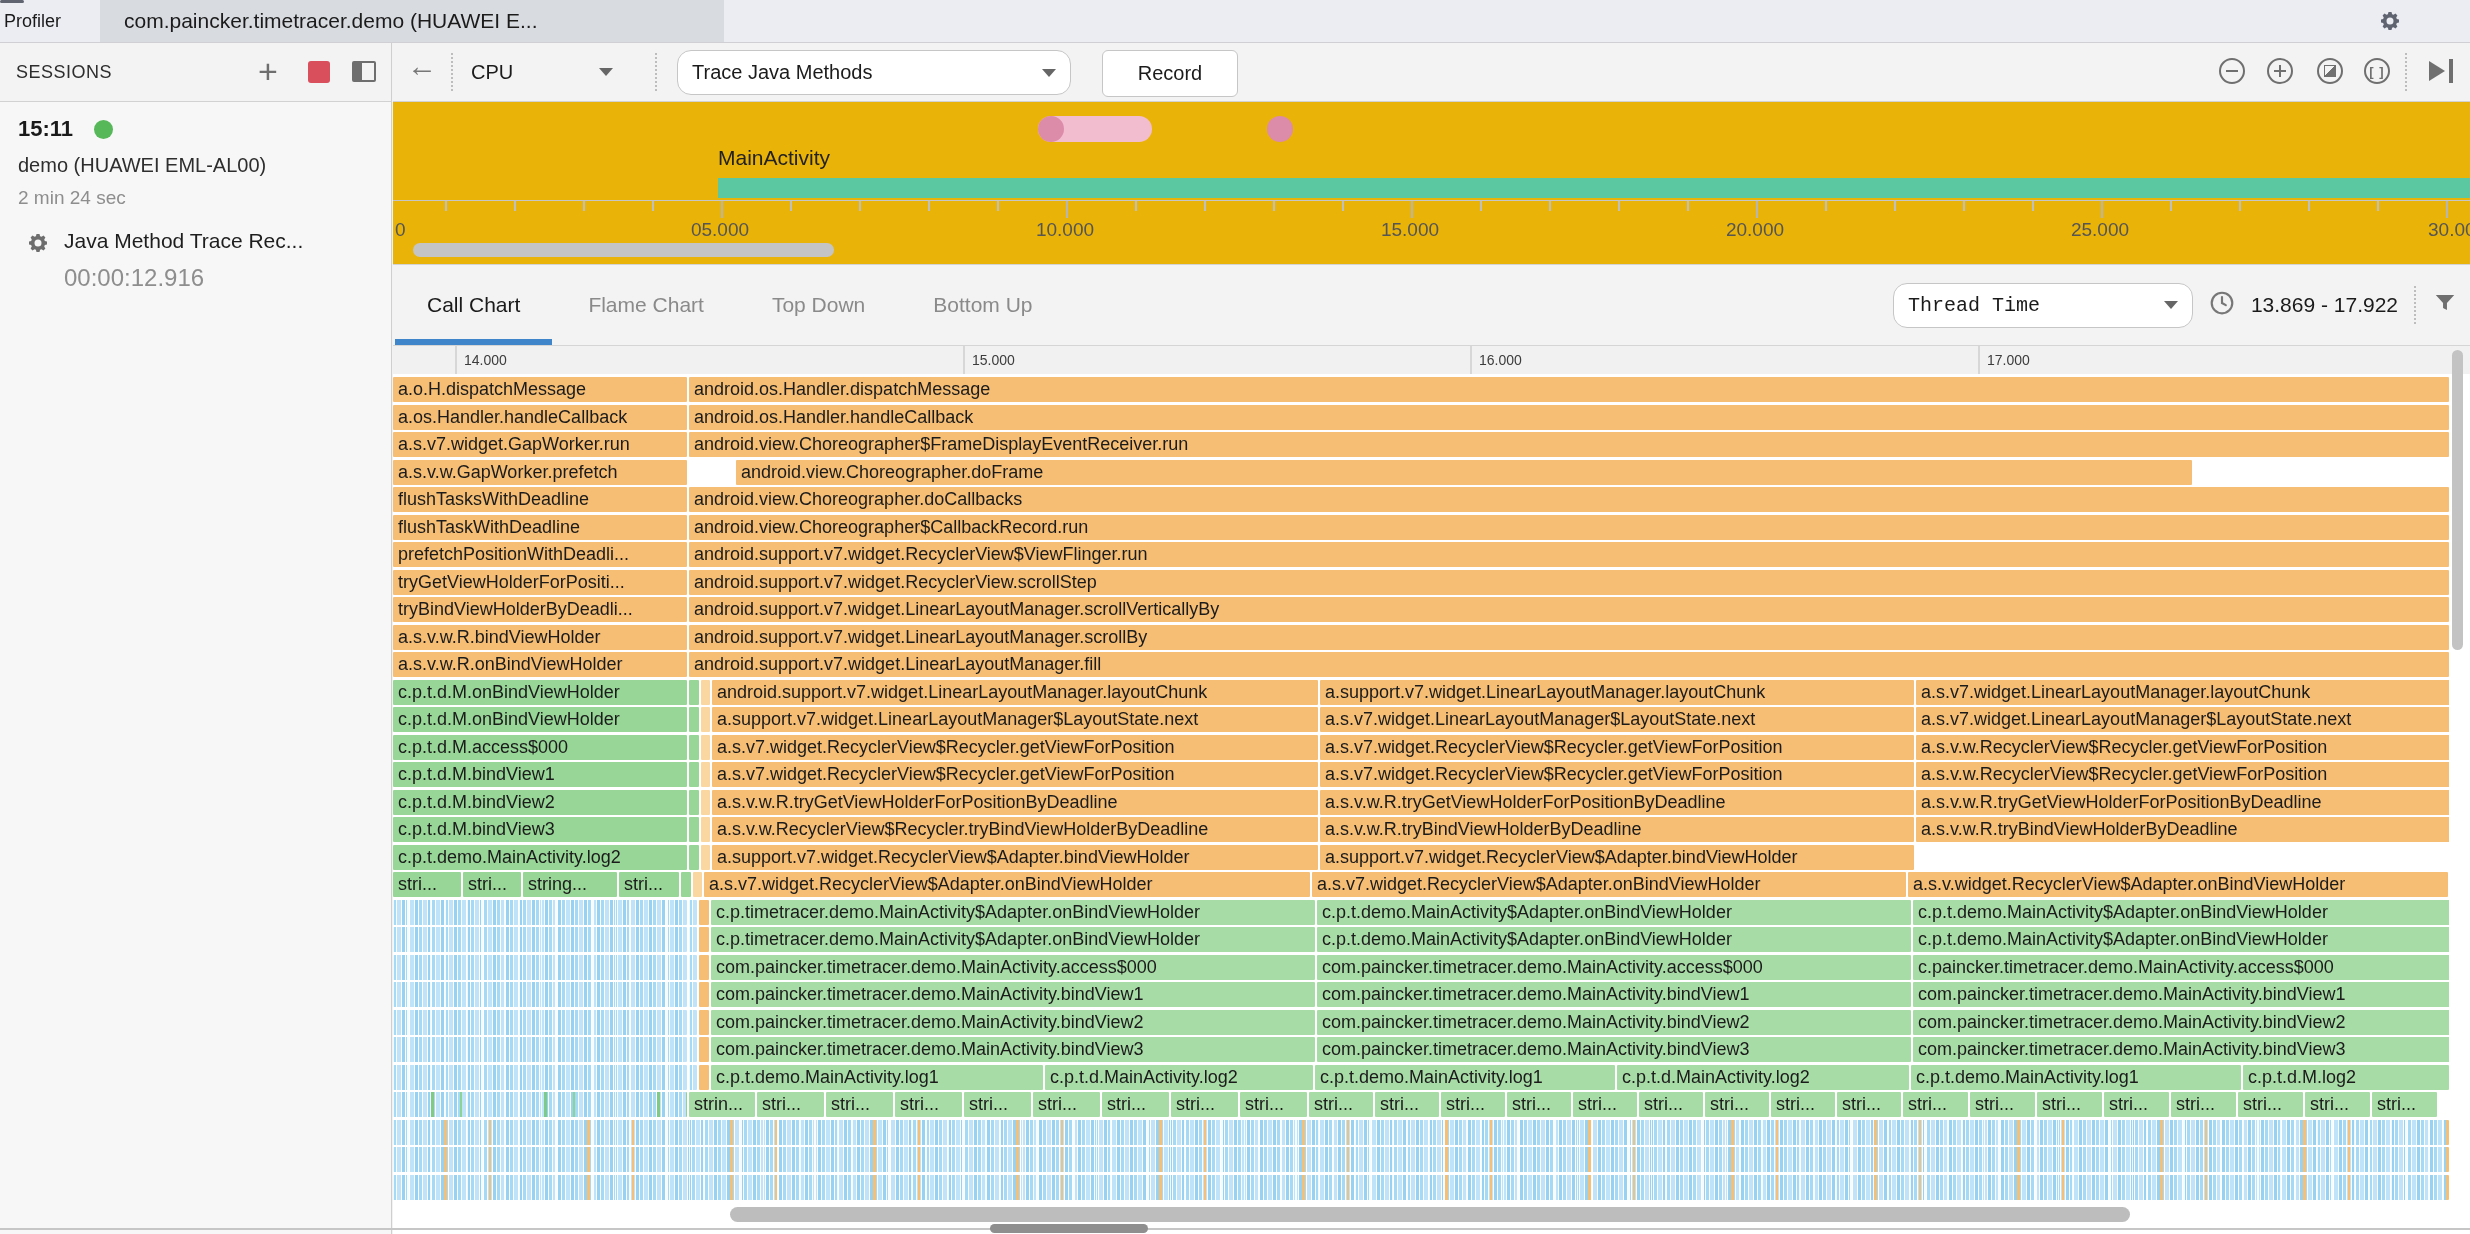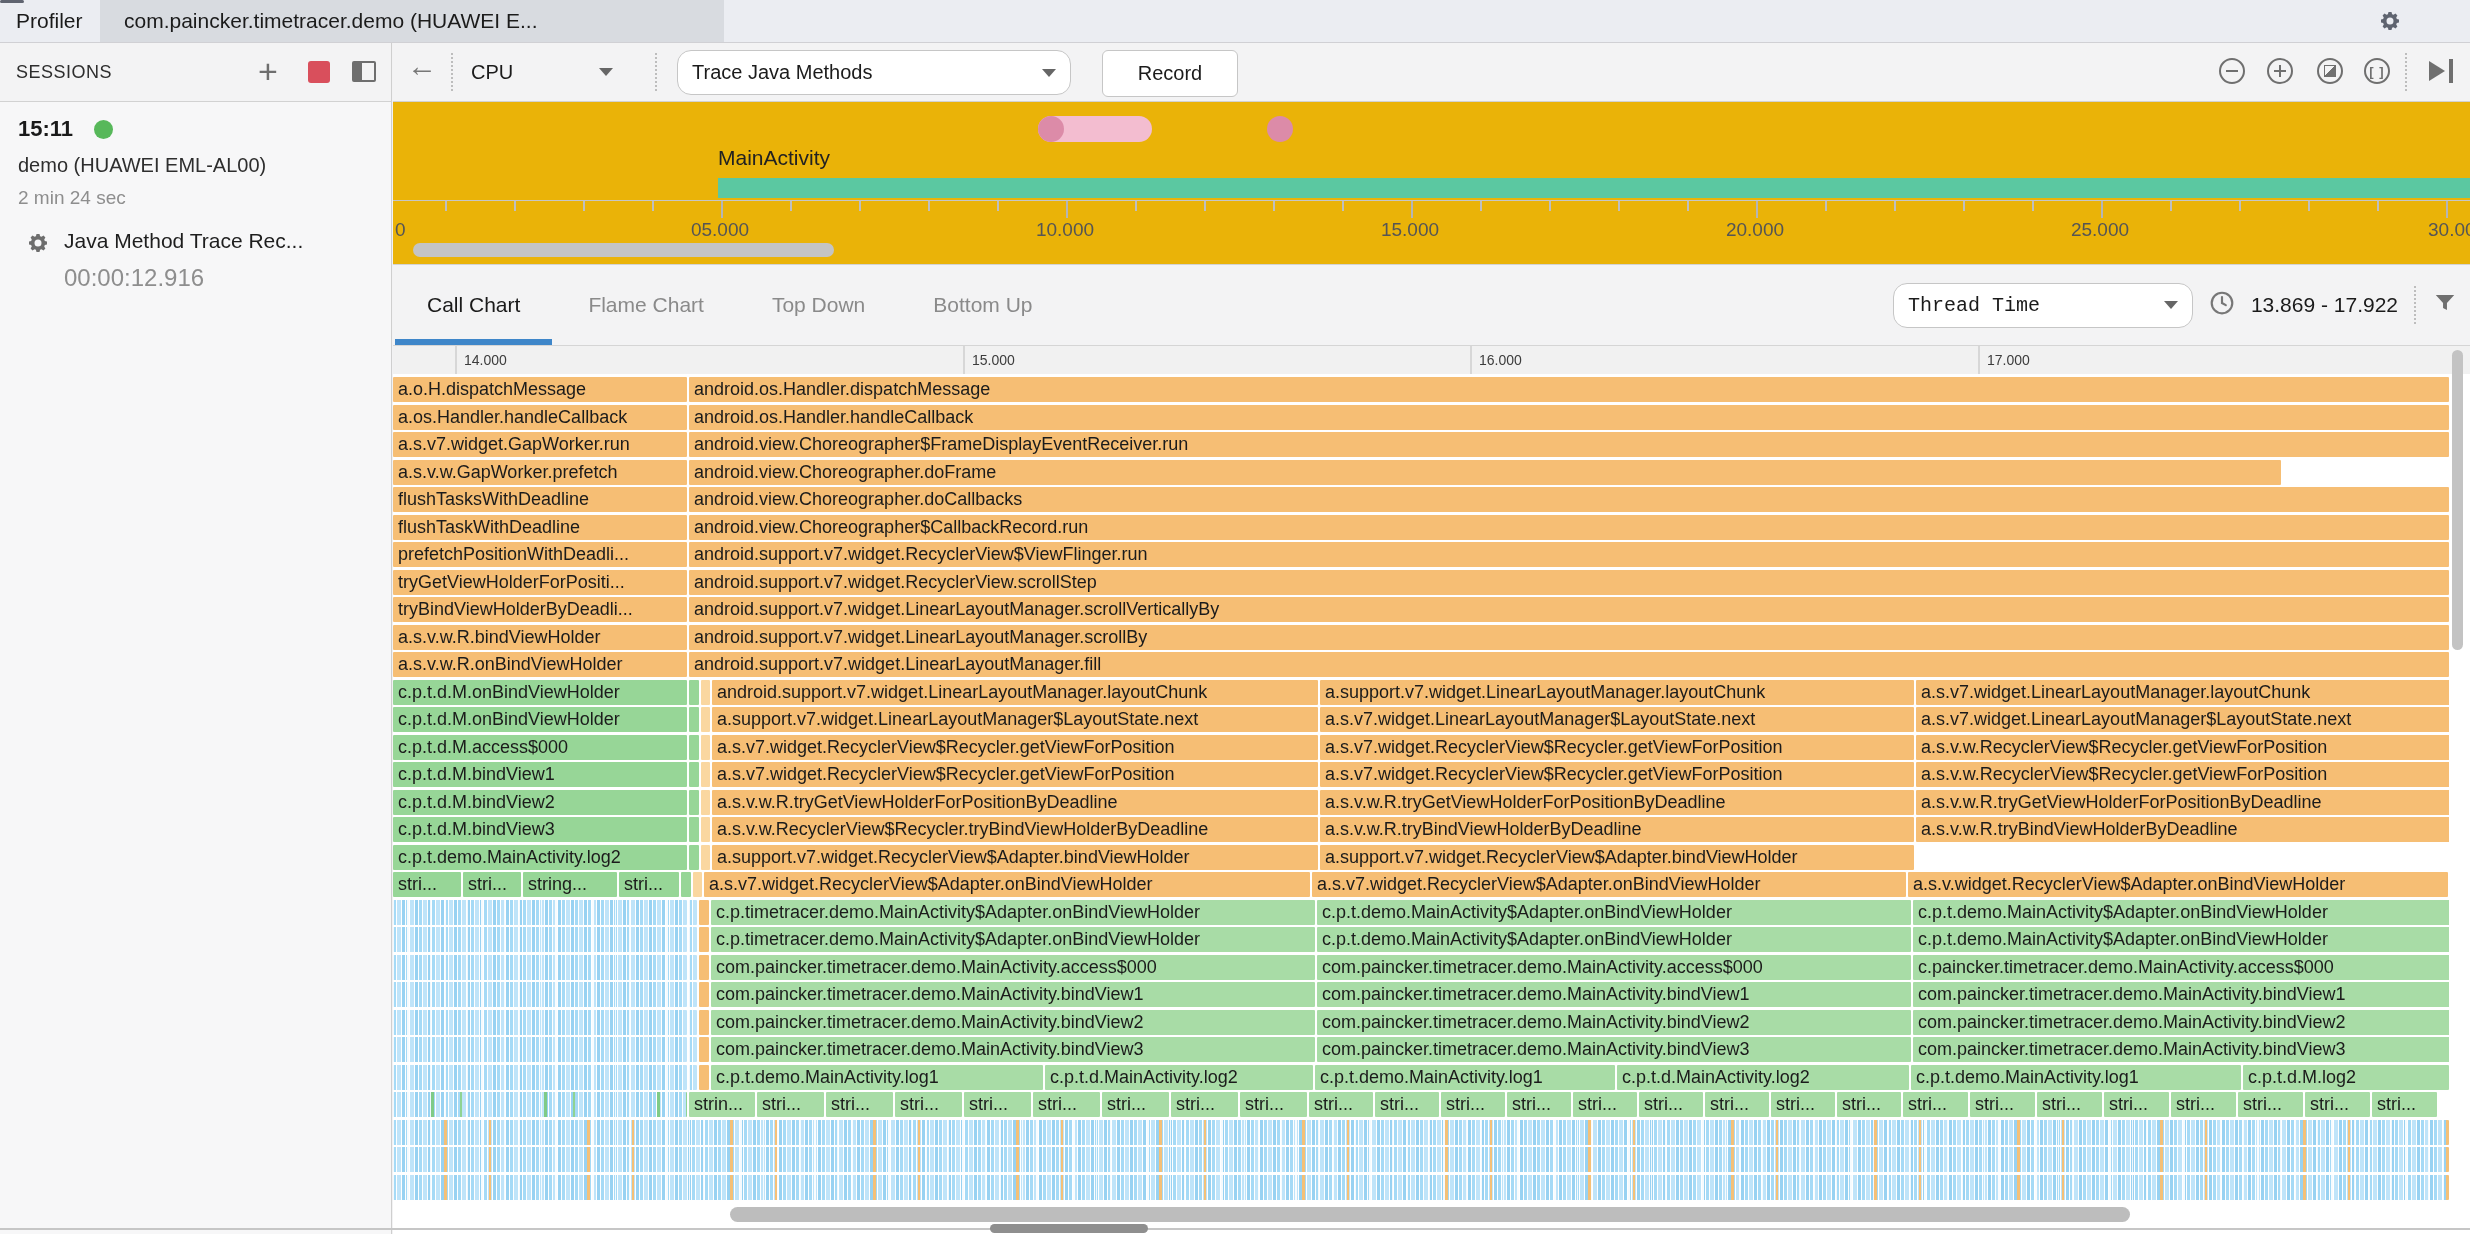--- a/index.html
+++ b/index.html
@@ -1,20 +1,20 @@
 <!DOCTYPE html>
 <html><head>
 <meta charset="utf-8">
 <style>
   html,body{margin:0;padding:0;}
   body{width:2470px;height:1234px;position:relative;overflow:hidden;background:#F2F2F3;
        font-family:"Liberation Sans",sans-serif;color:#1B1B1B;}
   
   #titlebar{position:absolute;left:0;top:0;width:2470px;height:42px;background:#EBEDF2;border-bottom:1px solid #D0D0D4;}
-  #titlebar .app-label{position:absolute;left:16px;top:0;line-height:42px;font-size:21px;color:#1A1A1A;}
+  #titlebar .app-label{position:absolute;left:4px;top:0;line-height:42px;font-size:18px;color:#1A1A1A;}
   #titlebar .win-tab{position:absolute;left:100px;top:0;width:624px;height:42px;background:#D8DBE0;
       line-height:42px;font-size:21px;padding-left:24px;box-sizing:border-box;white-space:nowrap;overflow:hidden;}
   .tb-icon{position:absolute;top:9px;width:24px;height:24px;}
   #gear-main{left:2378px;}
   #win-minus{left:2432px;top:20px;width:24px;height:3px;background:#5F6470;border-radius:2px;}
   
   #toolbar-left{position:absolute;left:0;top:43px;width:392px;height:59px;background:#F3F3F4;
       border-bottom:1px solid #D2D2D2;border-right:1px solid #CFCFCF;box-sizing:border-box;}
   #toolbar-left .sess-title{position:absolute;left:16px;top:0;line-height:58px;font-size:18px;color:#2D2D2D;letter-spacing:.5px;}
   .plus-ic{position:absolute;left:258px;top:10px;font-size:34px;color:#6E6E6E;line-height:36px;}
@@ -291,21 +291,21 @@
       <div class="crow">
         <div class="cell c-o" style="width: 294px;">a.os.Handler.handleCallback</div>
         <div class="cell c-o" style="width: 1760px;">android.os.Handler.handleCallback</div>
       </div>
       <div class="crow">
         <div class="cell c-o" style="width: 294px;">a.s.v7.widget.GapWorker.run</div>
         <div class="cell c-o" style="width: 1760px;">android.view.Choreographer$FrameDisplayEventReceiver.run</div>
       </div>
       <div class="crow">
         <div class="cell c-o" style="width: 294px;">a.s.v.w.GapWorker.prefetch</div>
-        <div class="cell c-o" style="width: 1592px;">android.view.Choreographer.doFrame</div>
+        <div class="cell c-o" style="width: 1456px; margin-left: 47px;">android.view.Choreographer.doFrame</div>
       </div>
       <div class="crow">
         <div class="cell c-o" style="width: 294px;">flushTasksWithDeadline</div>
         <div class="cell c-o" style="width: 1760px;">android.view.Choreographer.doCallbacks</div>
       </div>
       <div class="crow">
         <div class="cell c-o" style="width: 294px;">flushTaskWithDeadline</div>
         <div class="cell c-o" style="width: 1760px;">android.view.Choreographer$CallbackRecord.run</div>
       </div>
       <div class="crow">

